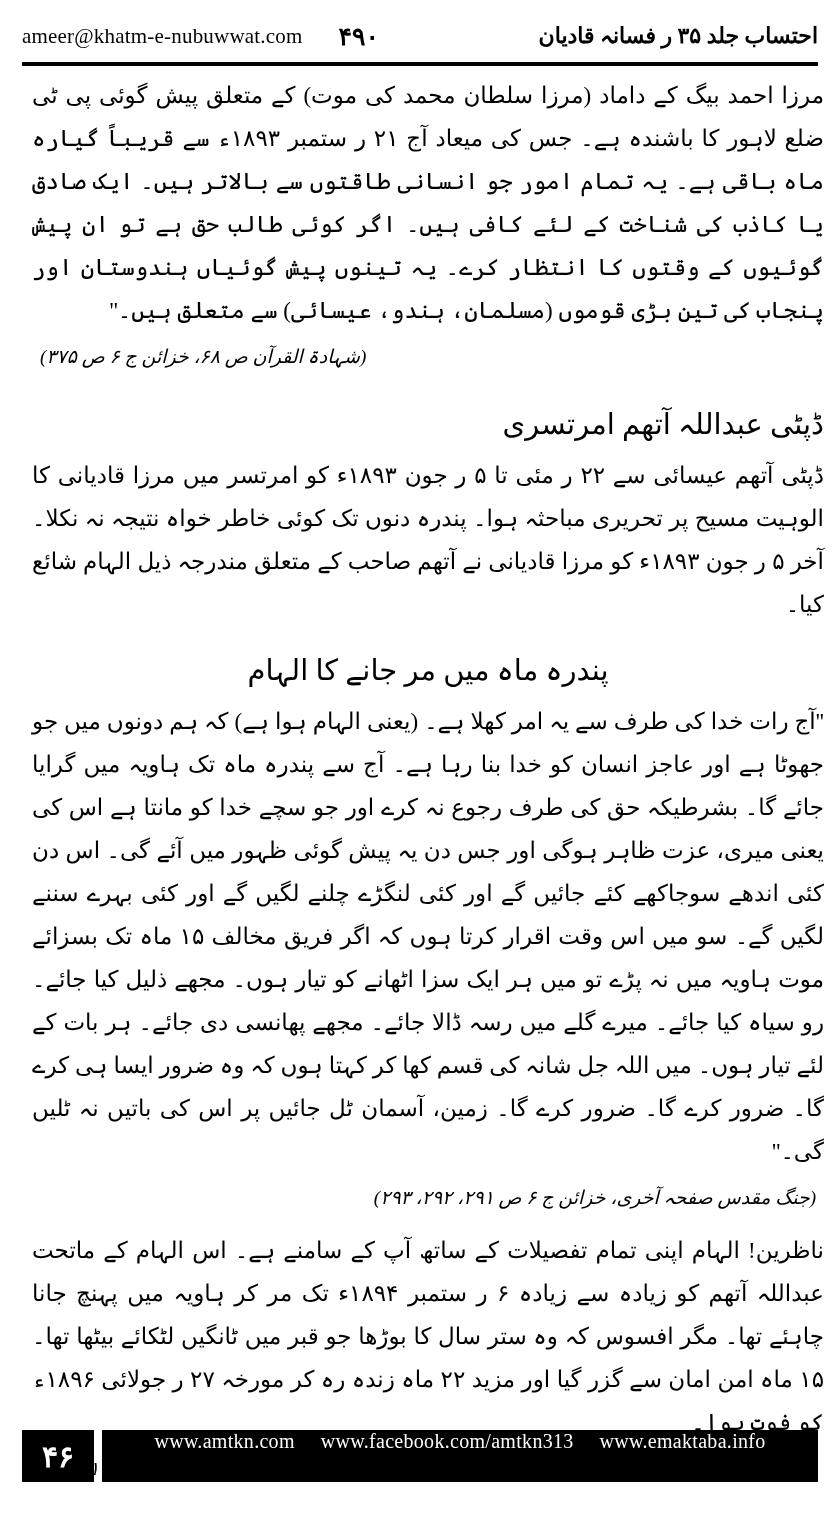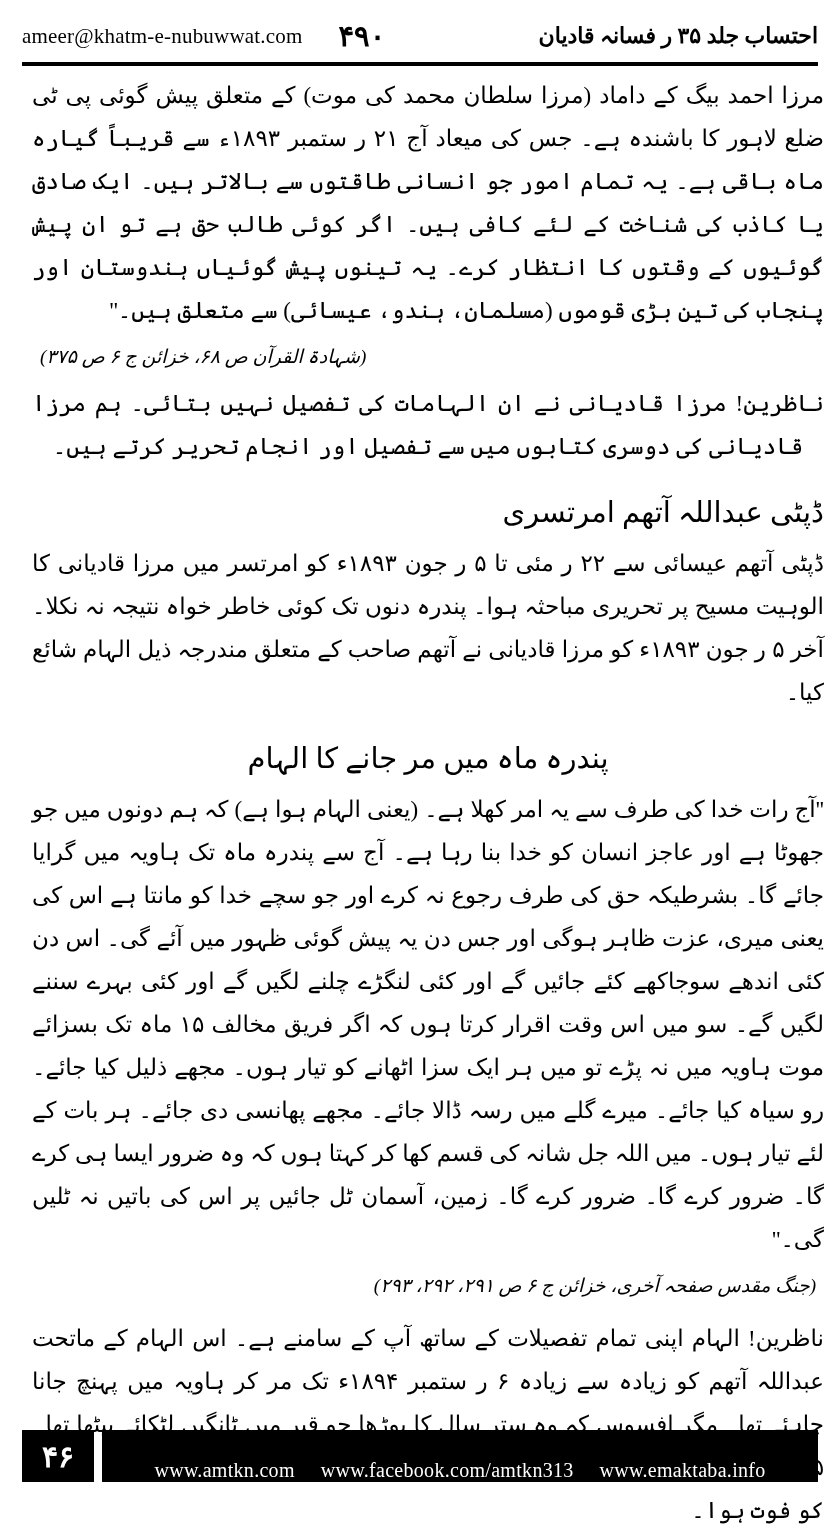--- a/index.html
+++ b/index.html
@@ -43,21 +43,21 @@
     white-space: nowrap;
     text-align: right;
   }
   .header-left {
     display: flex;
     align-items: center;
     gap: 36px;
     direction: ltr;
   }
   .page-number-top {
-    font-size: 29px;
+    font-size: 25px;
     font-weight: 700;
     font-family: "Liberation Serif", serif;
   }
   .header-email {
     font-size: 21px;
     font-family: "Liberation Serif", serif;
     letter-spacing: 0.2px;
     white-space: nowrap;
   }
   .rule-top {
@@ -137,21 +137,21 @@
     justify-content: center;
     font-size: 30px;
     font-weight: 700;
     font-family: "Liberation Serif", serif;
   }
   .footer-bar {
     flex: 1;
     background: #000;
     color: #fff;
     display: flex;
-    align-items: flex-end;
+    align-items: flex-start;
     justify-content: center;
     gap: 26px;
     font-family: "Liberation Serif", serif;
     font-size: 20px;
     letter-spacing: 0.3px;
     margin-left: 8px;
   }
   .footer-link { white-space: nowrap; }
 </style>
 </head>
@@ -167,21 +167,20 @@
     </div>
   </div>
 
   <div class="rule-top"></div>
 
   <div class="content">
 
     <p class="para last-right">مرزا احمد بیگ کے داماد (مرزا سلطان محمد کی موت) کے متعلق پیش گوئی پی ٹی ضلع لاہور کا باشندہ ہے۔ جس کی میعاد آج ۲۱ ر ستمبر ۱۸۹۳ء سے قریباً گیارہ ماہ باقی ہے۔ یہ تمام امور جو انسانی طاقتوں سے بالاتر ہیں۔ ایک صادق یا کاذب کی شناخت کے لئے کافی ہیں۔ اگر کوئی طالب حق ہے تو ان پیش گوئیوں کے وقتوں کا انتظار کرے۔ یہ تینوں پیش گوئیاں ہندوستان اور پنجاب کی تین بڑی قوموں (مسلمان، ہندو، عیسائی) سے متعلق ہیں۔''</p>
     <p class="ref">(شہادۃ القرآن ص ۶۸، خزائن ج ۶ ص ۳۷۵)</p>
 
-    <p class="para last-center">ناظرین! مرزا قادیانی نے ان الہامات کی تفصیل نہیں بتائی۔ ہم مرزا قادیانی کی دوسری کتابوں میں سے تفصیل اور انجام تحریر کرتے ہیں۔</p>
 
     <div class="spacer-sm"></div>
     <h2 class="heading">ڈپٹی عبداللہ آتھم امرتسری</h2>
 
     <p class="para last-right">ڈپٹی آتھم عیسائی سے ۲۲ ر مئی تا ۵ ر جون ۱۸۹۳ء کو امرتسر میں مرزا قادیانی کا الوہیت مسیح پر تحریری مباحثہ ہوا۔ پندرہ دنوں تک کوئی خاطر خواہ نتیجہ نہ نکلا۔ آخر ۵ ر جون ۱۸۹۳ء کو مرزا قادیانی نے آتھم صاحب کے متعلق مندرجہ ذیل الہام شائع کیا۔</p>
 
     <div class="spacer-sm"></div>
     <h2 class="heading center-ish">پندرہ ماہ میں مر جانے کا الہام</h2>
 
     <p class="para last-right">''آج رات خدا کی طرف سے یہ امر کھلا ہے۔ (یعنی الہام ہوا ہے) کہ ہم دونوں میں جو جھوٹا ہے اور عاجز انسان کو خدا بنا رہا ہے۔ آج سے پندرہ ماہ تک ہاویہ میں گرایا جائے گا۔ بشرطیکہ حق کی طرف رجوع نہ کرے اور جو سچے خدا کو مانتا ہے اس کی یعنی میری، عزت ظاہر ہوگی اور جس دن یہ پیش گوئی ظہور میں آئے گی۔ اس دن کئی اندھے سوجاکھے کئے جائیں گے اور کئی لنگڑے چلنے لگیں گے اور کئی بہرے سننے لگیں گے۔ سو میں اس وقت اقرار کرتا ہوں کہ اگر فریق مخالف ۱۵ ماہ تک بسزائے موت ہاویہ میں نہ پڑے تو میں ہر ایک سزا اٹھانے کو تیار ہوں۔ مجھے ذلیل کیا جائے۔ رو سیاہ کیا جائے۔ میرے گلے میں رسہ ڈالا جائے۔ مجھے پھانسی دی جائے۔ ہر بات کے لئے تیار ہوں۔ میں اللہ جل شانہ کی قسم کھا کر کہتا ہوں کہ وہ ضرور ایسا ہی کرے گا۔ ضرور کرے گا۔ ضرور کرے گا۔ زمین، آسمان ٹل جائیں پر اس کی باتیں نہ ٹلیں گی۔''</p>

